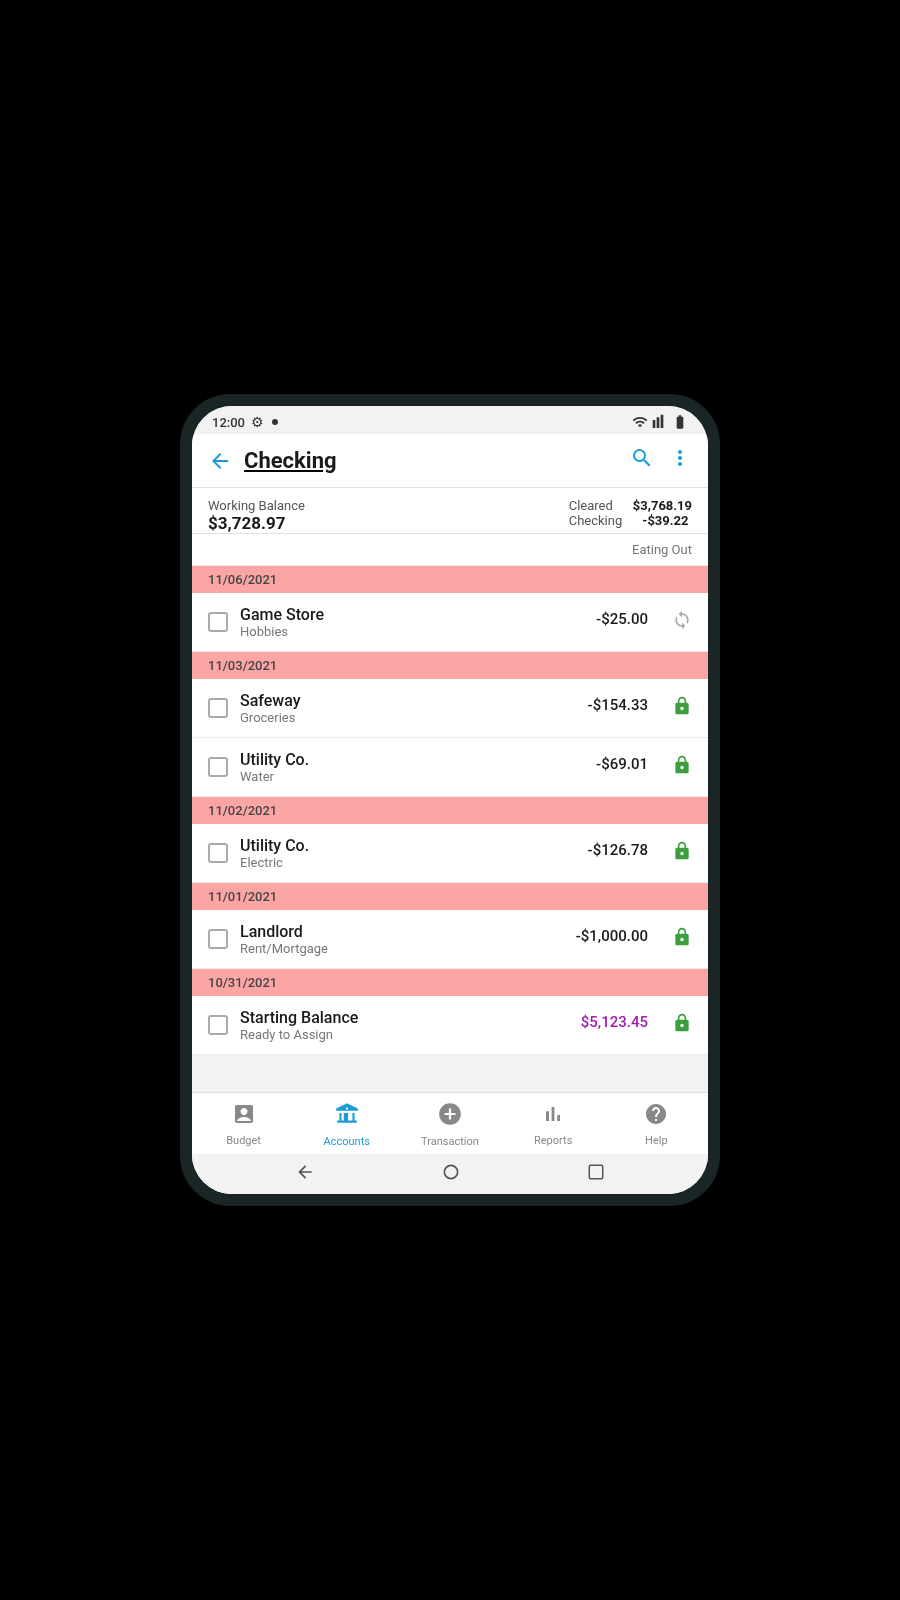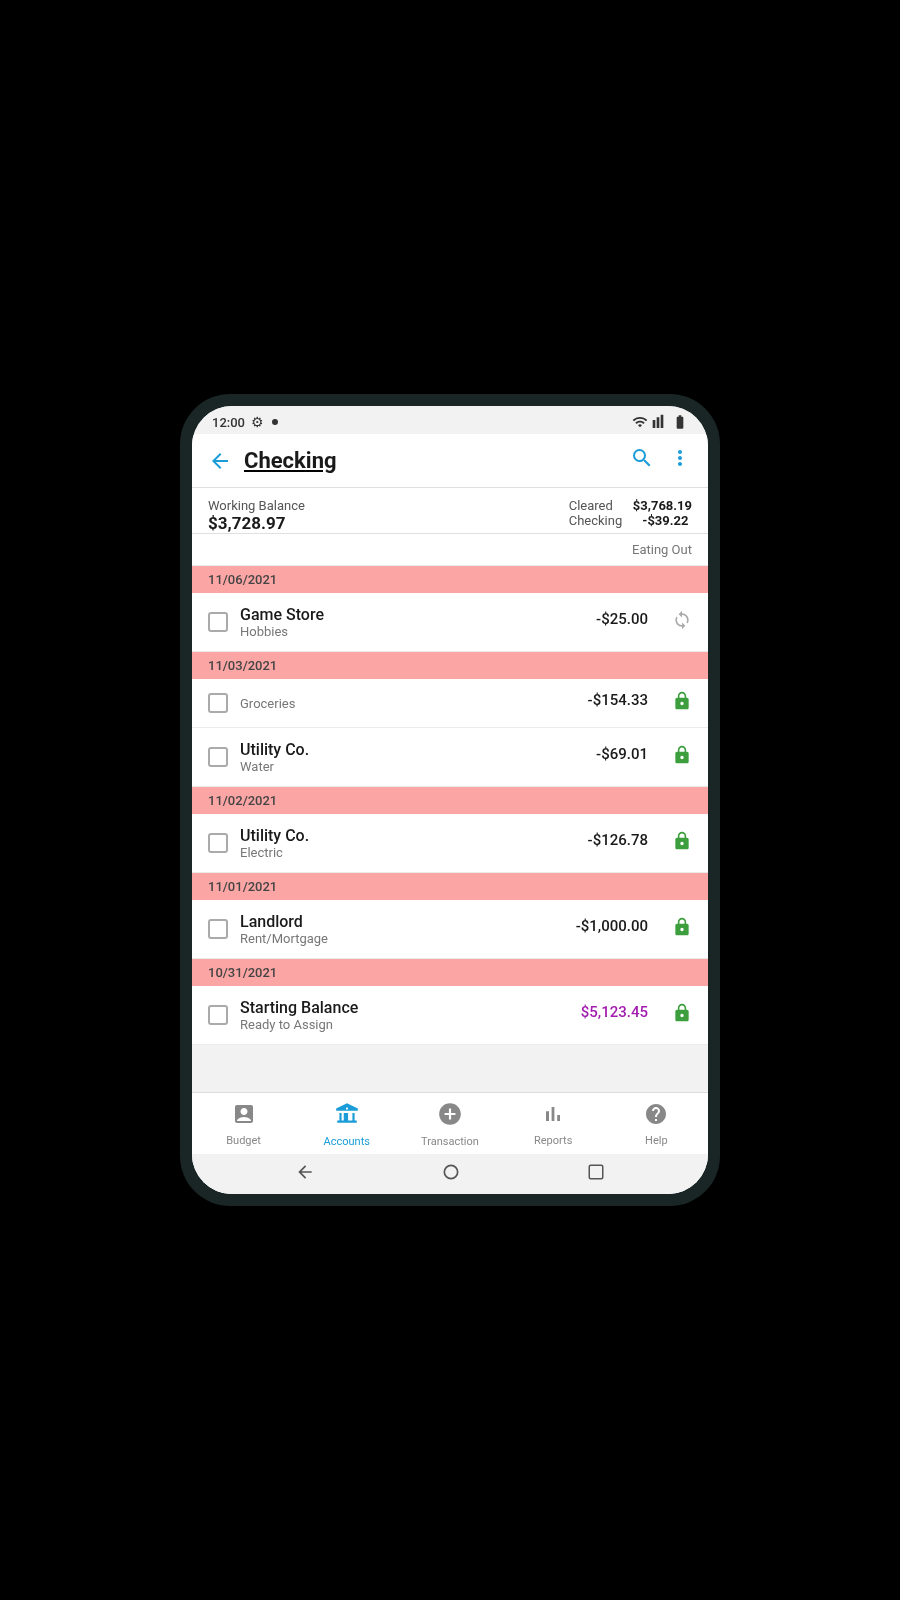--- a/index.html
+++ b/index.html
@@ -338,20 +338,21 @@
                 <span class="tx-amount">-$25.00</span>
                 <span><svg width="20" height="20" viewBox="0 0 24 24" fill="#aaa">
                     <path d="M12 4V1L8 5l4 4V6c3.31 0 6 2.69 6 6 0 1.01-.25 1.97-.7 2.8l1.46 1.46A7.93 7.93 0 0020 12c0-4.42-3.58-8-8-8zm0 14c-3.31 0-6-2.69-6-6 0-1.01.25-1.97.7-2.8L5.24 7.74A7.93 7.93 0 004 12c0 4.42 3.58 8 8 8v3l4-4-4-4v3z"></path>
                   </svg></span>
               </div>
             </div>
             <div class="date-header">11/03/2021</div>
             <div class="transaction-row">
               <div class="tx-checkbox"></div>
               <div class="tx-info">
+                <div class="tx-name">Safeway</div>
                 <div class="tx-category">Groceries</div>
               </div>
               <div class="tx-right">
                 <span class="tx-amount">-$154.33</span>
                 <span><svg width="20" height="20" viewBox="0 0 24 24" fill="#3d9e3d">
                     <path d="M18 8h-1V6c0-2.76-2.24-5-5-5S7 3.24 7 6v2H6c-1.1 0-2 .9-2 2v10c0 1.1.9 2 2 2h12c1.1 0 2-.9 2-2V10c0-1.1-.9-2-2-2zm-6 9c-1.1 0-2-.9-2-2s.9-2 2-2 2 .9 2 2-.9 2-2 2zm3.1-9H8.9V6c0-1.71 1.39-3.1 3.1-3.1 1.71 0 3.1 1.39 3.1 3.1v2z"></path>
                   </svg></span>
               </div>
             </div>
             <div class="transaction-row">

